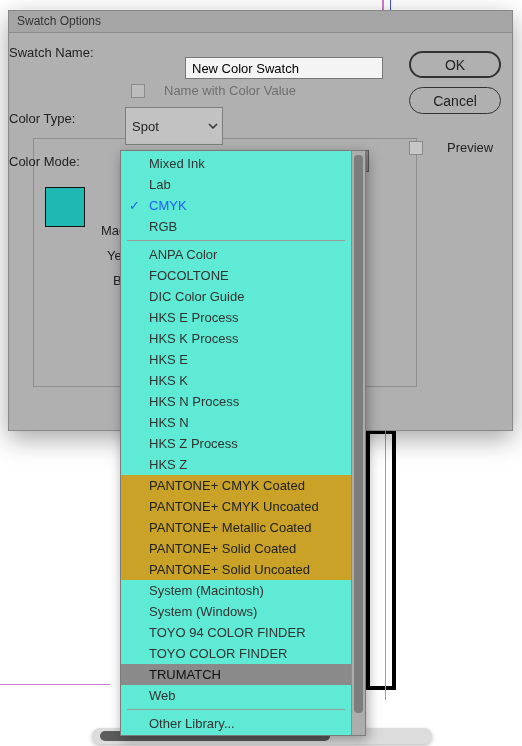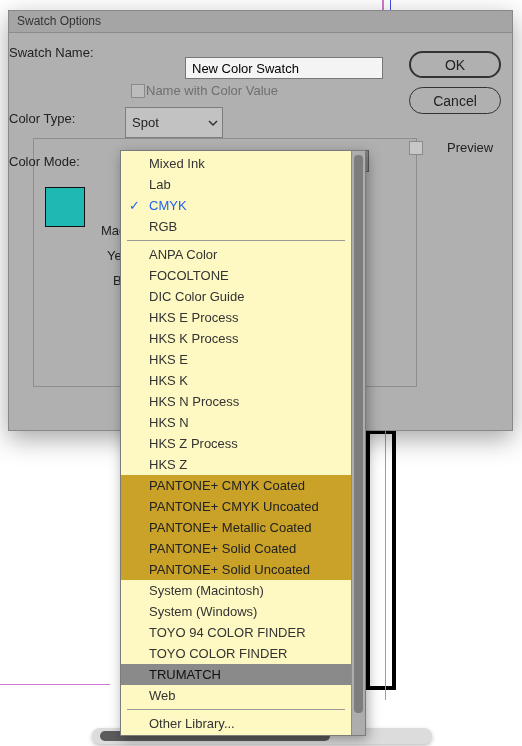--- a/index.html
+++ b/index.html
@@ -33,30 +33,30 @@
     .row { position: absolute; display: flex; align-items: center; }
     .lbl { text-align: right; color: #222; }
 
     .swatch-name-lbl { left: 0; top: 12px; width: 170px; }
     .swatch-name-input {
       position: absolute; left: 176px; top: 24px;
       width: 198px; height: 22px;
       border: 1px solid #777; background: #f4f4f4;
       padding: 10px 6px; font-size: 13px;
     }
-    .name-with-row { left: 122px; top: 50px; gap: 1px; color: #6f6f6f; }
+    .name-with-row { left: 122px; top: 50px; gap: 19px; color: #6f6f6f; }
     .checkbox-box {
       width: 14px; height: 14px; border: 1px solid #8a8a8a; background: #bcbcbc;
       display: inline-block;
     }
 
     .color-type-lbl { left: 0; top: 78px; width: 108px; }
     .select-color-type {
       position: absolute; left: 116px; top: 74px;
-      width: 98px; height: 31px;
+      width: 98px; height: 38px;
       border: 1px solid #7d7d7d; background: #c2c2c2;
       padding: 2px 18px 2px 6px; font-size: 13px;
       display: flex; align-items: center;
     }
     .select-caret {
       position: absolute; right: 4px; top: 50%; transform: translateY(-50%);
       width: 10px; height: 10px;
     }
 
     .color-mode-lbl { left: 0; top: 121px; width: 108px; }
@@ -93,21 +93,21 @@
       cursor: default;
     }
     .pill-btn.cancel { border-width: 1px; }
     .preview-row { display: flex; align-items: center; gap: 24px; margin-top: 26px; }
     .preview-row .checkbox-box { background: #c7c7c7; }
 
     
     .dropdown {
       position: absolute; left: 120px; top: 150px;
       width: 246px; height: 586px;
-      background: #fef9c3;
+      background: #5eead4;
       border: 1px solid #7b7b7b;
       box-shadow: 2px 4px 12px rgba(0,0,0,.35);
       z-index: 50;
       display: flex;
     }
     .dropdown-list {
       flex: 1; overflow: hidden;
       padding-top: 2px;
     }
     .dd-item {

